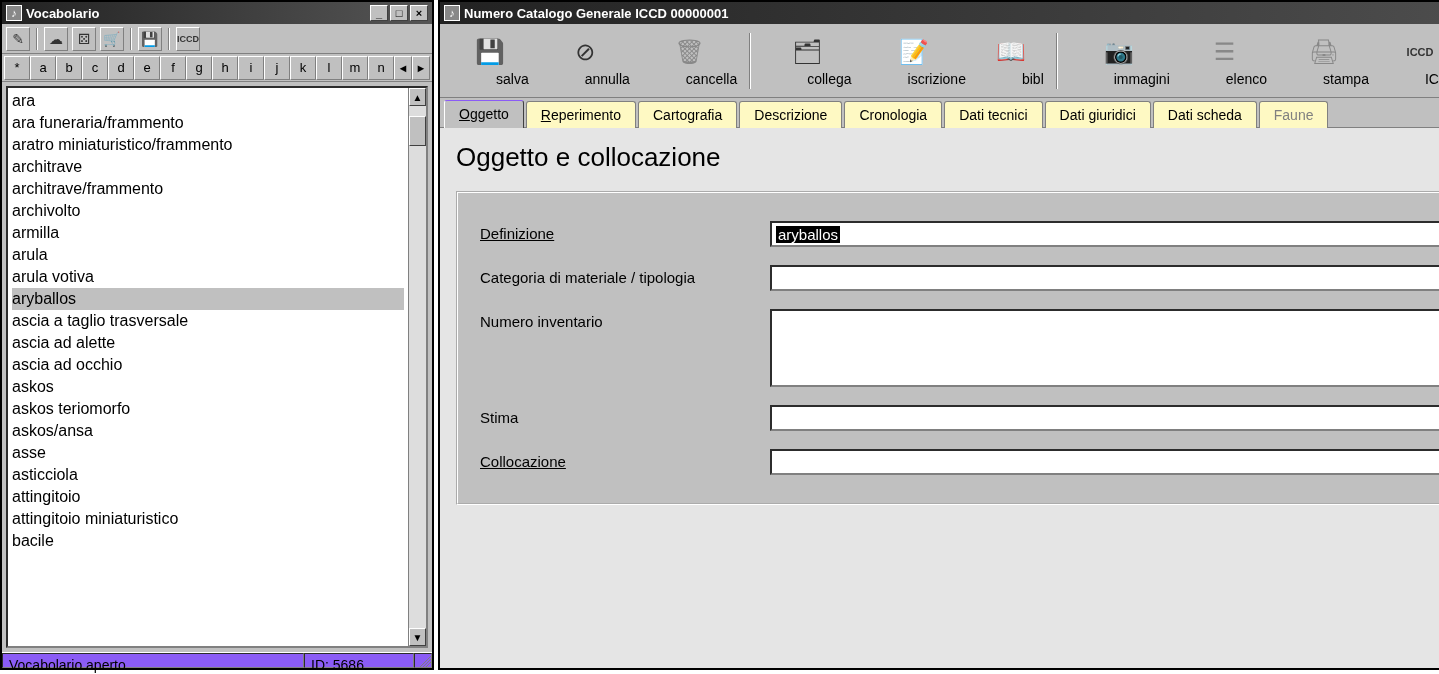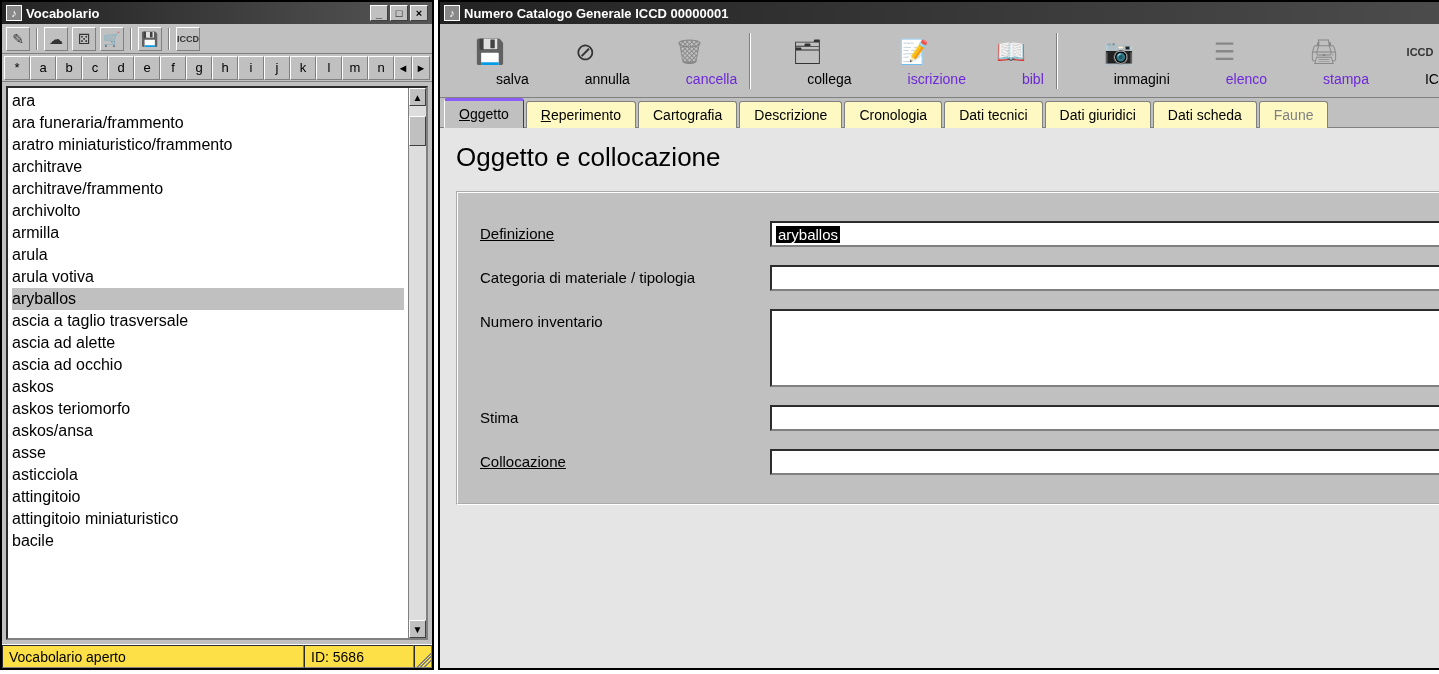--- a/index.html
+++ b/index.html
@@ -142,22 +142,22 @@
   .vscroll .strack { flex: 1; background: #ddd; position: relative; }
   .vscroll .sthumb {
     position: absolute; top: 10px; left: 0; width: 100%; height: 30px;
     background: #c0c0c0;
     border: 1px solid #fff;
     border-right-color: #404040;
     border-bottom-color: #404040;
   }
 
   .statusbar-left {
-    height: 24px;
-    background: #fde047;
+    height: 16px;
+    background: #8b5cf6;
     display: flex;
     border-top: 1px solid #fff;
   }
   .statusbar-left .cell {
     border: 1px inset #808080;
     padding: 3px 6px;
     font-size: 14px;
   }
   .statusbar-left .cell.c1 { flex: 1; }
   .statusbar-left .cell.c2 { width: 110px; }
@@ -195,21 +195,21 @@
     margin: 0 2px;
     min-width: 58px;
   }
   .big-toolbar .bt-item .bt-ic {
     width: 34px; height: 34px;
     display: inline-flex; align-items: center; justify-content: center;
     font-size: 24px; color: #333;
   }
   .big-toolbar .bt-item.disabled .bt-ic { color: #888; }
   .big-toolbar .bt-item .bt-lbl { font-size: 14px; margin-top: 2px; margin-left: 44px; }
-  .big-toolbar .bt-item.disabled .bt-lbl { color: #6d28d9; }
+  .big-toolbar .bt-item.disabled .bt-lbl { color: #000000; }
   .big-toolbar .vsep {
     width: 2px; height: 56px;
     border-left: 1px solid #808080;
     border-right: 1px solid #fff;
     margin: 0 6px;
   }
   .big-toolbar .spacer { flex: 1; }
 
   .tabs-row {
     height: 30px;
@@ -226,21 +226,21 @@
     background: #fef9c3;
     font-size: 14px;
     margin-right: 2px;
     border-top-left-radius: 3px;
     border-top-right-radius: 3px;
     position: relative;
     top: 1px;
   }
   .tabs-row .tab.active {
     background: #c0c0c0;
-    border-top: 3px solid #8b5cf6;
+    border-top: 1px solid #8b5cf6;
     border-left: 1px solid #fff;
     border-right: 1px solid #404040;
     z-index: 2;
     padding-bottom: 6px;
   }
   .tabs-row .tab.disabled { color: #808080; }
   .tabs-row .tab .ul { text-decoration: underline; }
 
   .content-pane {
     flex: 1;

